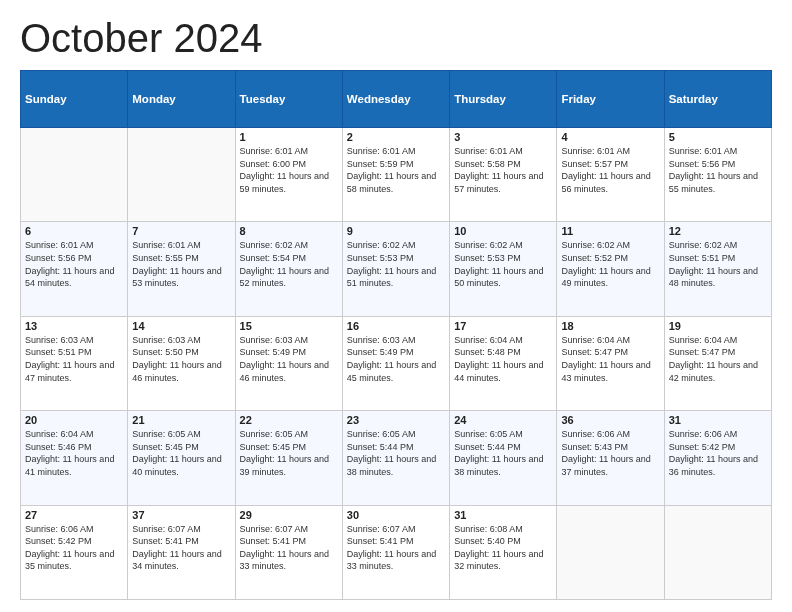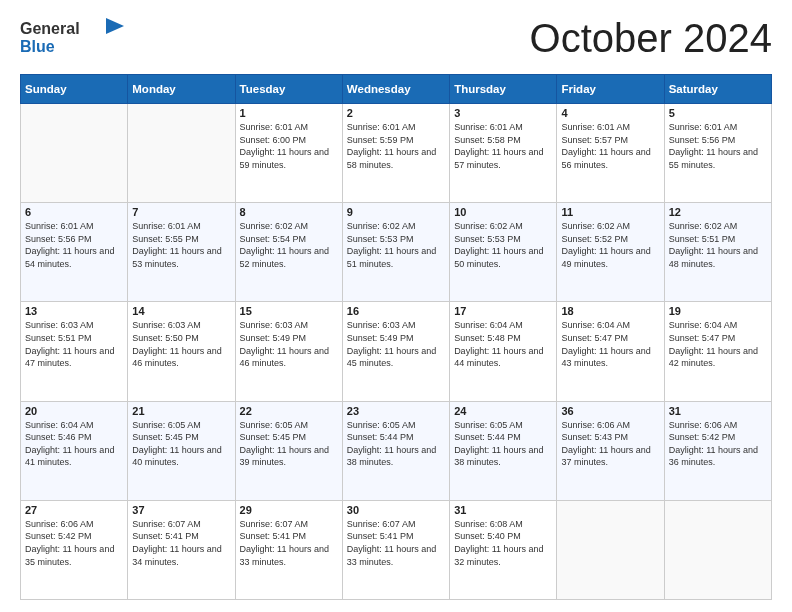--- a/index.html
+++ b/index.html
@@ -45,21 +45,21 @@
       border: 1px solid #ccc;
       border-collapse: collapse;
       width: 100%;
       table-layout: fixed;
     }
     .calendar th {
       background: #1a6bb5;
       color: #fff;
       font-size: 11.5px;
       font-weight: bold;
-      padding: 8px 4px;
+      padding: 22px 4px;
       border: 1px solid #1555a0;
       text-align: left;
     }
     .calendar td {
       border: 1px solid #ccc;
       vertical-align: top;
       padding: 3px 4px;
       font-size: 9.5px;
       color: #333;
       height: 88px;
@@ -87,31 +87,20 @@
     }
     .calendar thead tr th {
       background: #1a6bb5 !important;
     }
   </style>
 </head>
 <body>
 
 <div class="page">
   <div class="header">
-    <div class="logo">
-      <div>
-        <svg width="110" height="44" viewBox="0 0 110 44">
-
-          <text x="0" y="18" font-size="16" font-weight="bold" font-family="Arial" fill="#333">General</text>
-
-          <polygon points="86,2 104,10 86,18" fill="#1a6bb5"></polygon>
-          <text x="0" y="36" font-size="16" font-weight="bold" font-family="Arial" fill="#1a6bb5">Blue</text>
-        </svg>
-      </div>
-    </div>
     <div class="title-block">
       <div class="month-title">October 2024</div>
     </div>
   </div>
 
   <table class="calendar">
     <thead>
       <tr>
         <th>Sunday</th>
         <th>Monday</th>

